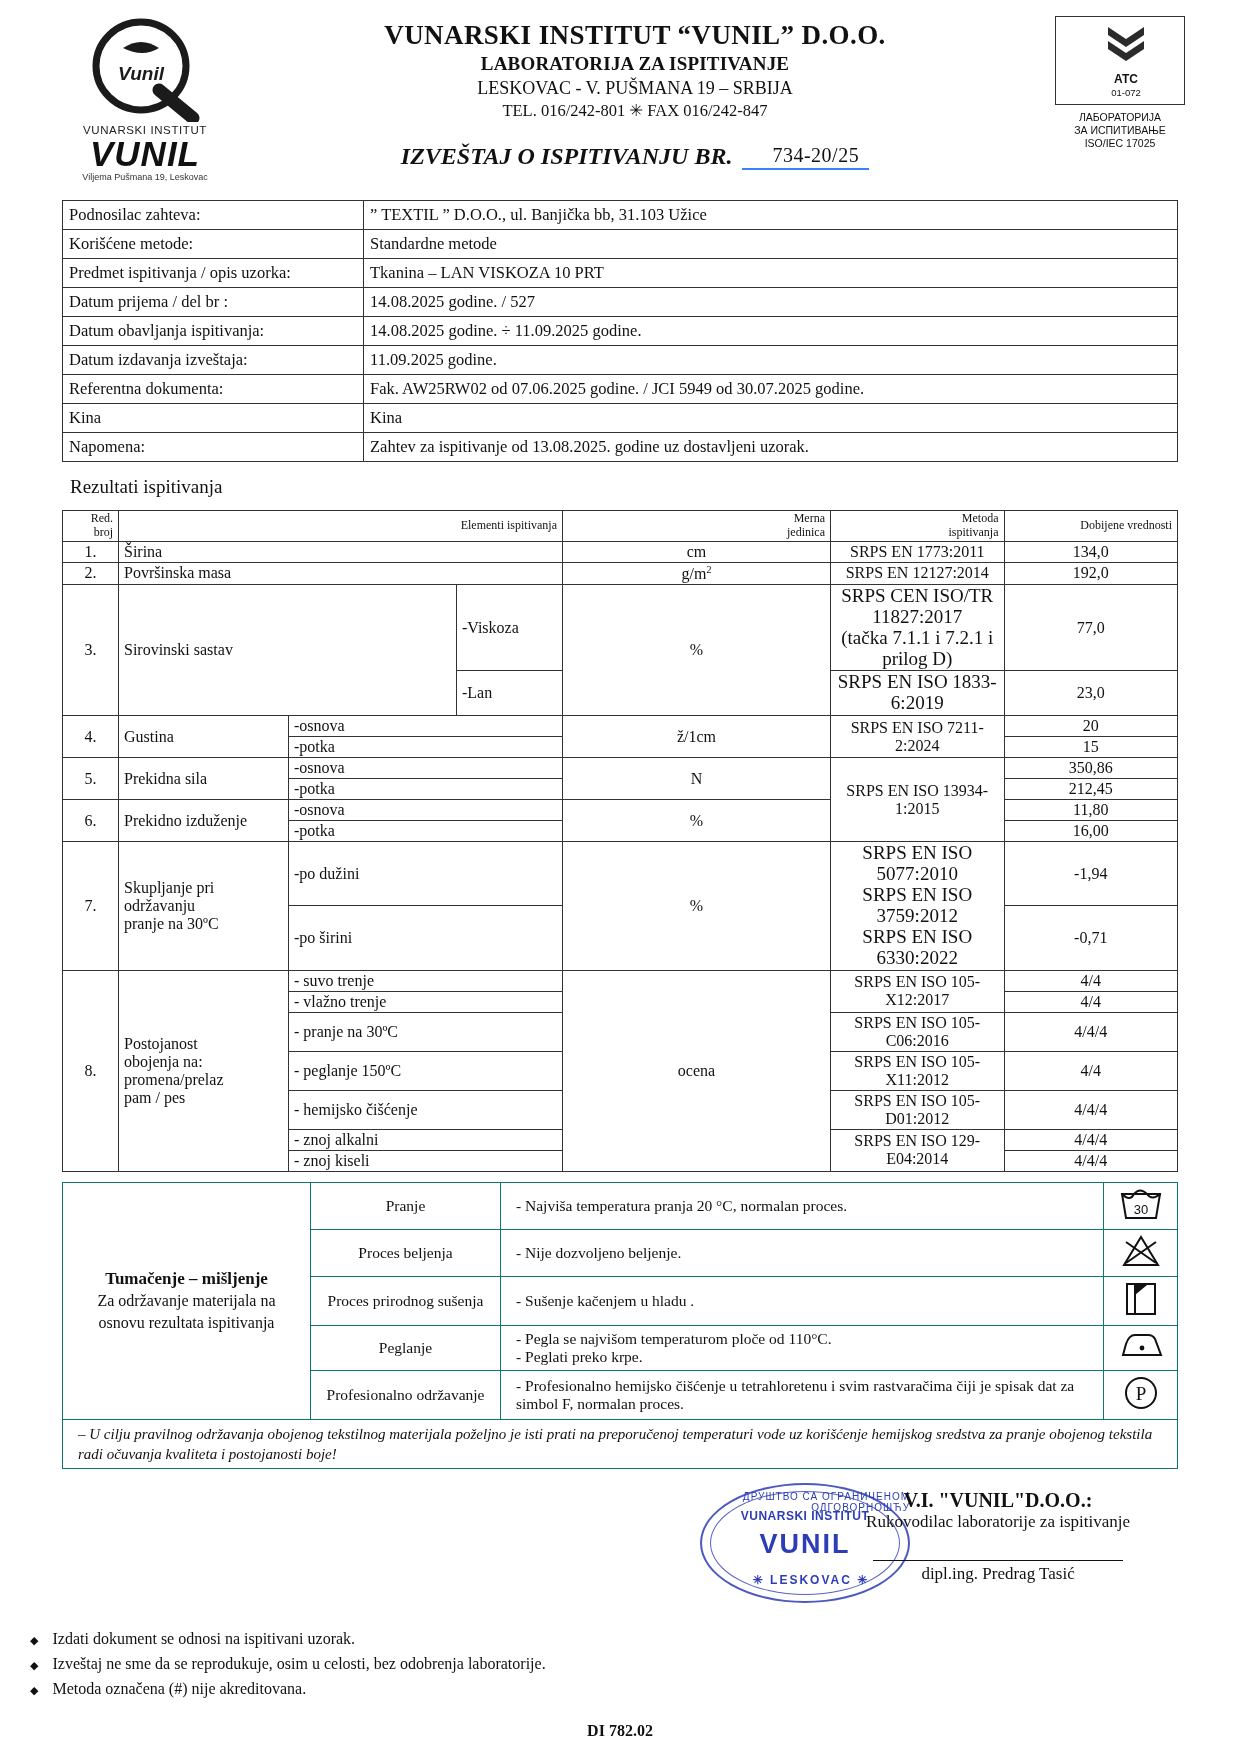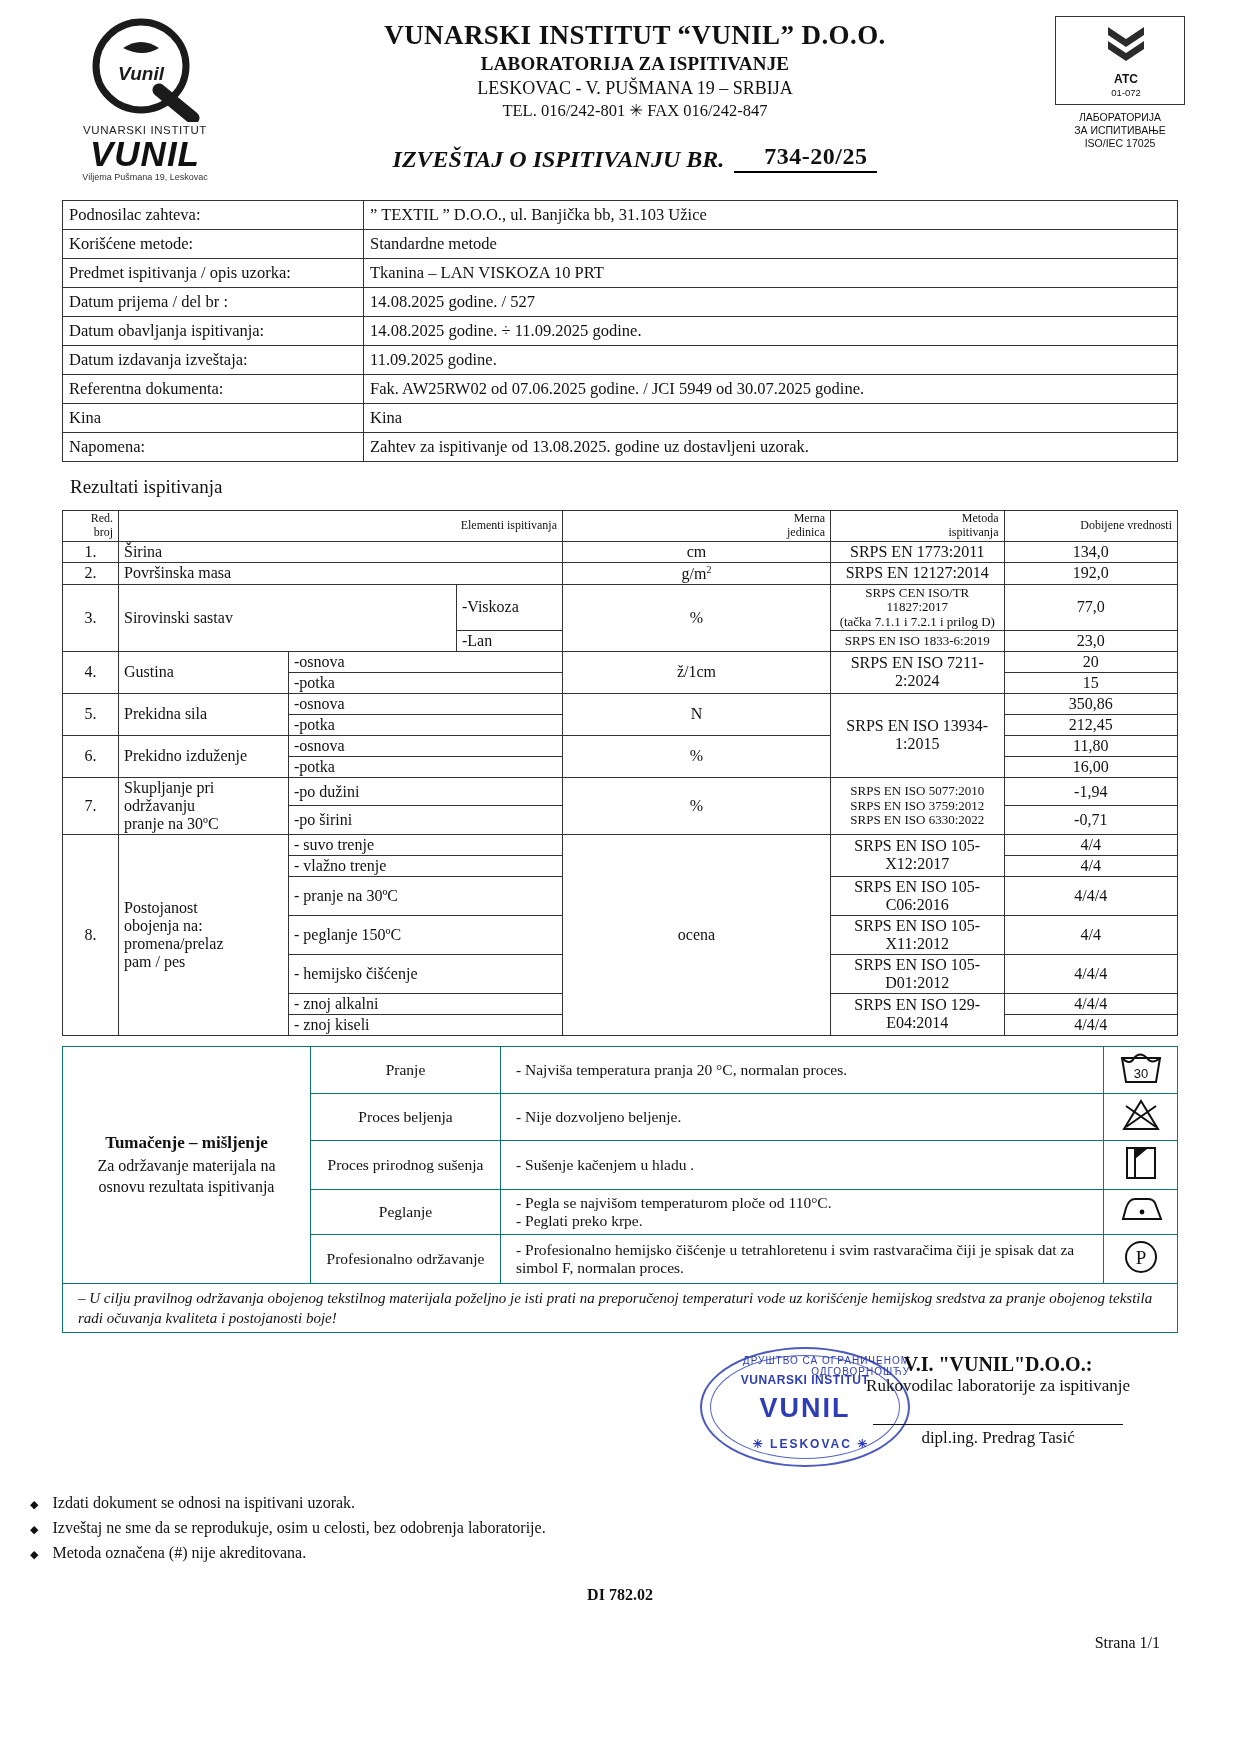--- a/index.html
+++ b/index.html
@@ -92,23 +92,23 @@
     font-size: 24px;
     font-weight: bold;
     font-style: italic;
     display: flex;
     justify-content: center;
     align-items: flex-end;
     gap: 10px;
   }
   .report-no {
     font-style: normal;
-    font-weight: bold;
-    font-size: 24px;
-    border-bottom: 2px solid #000000;
+    font-weight: normal;
+    font-size: 20px;
+    border-bottom: 2px solid #3b82f6;
     padding: 0 10px 1px 30px;
     letter-spacing: .5px;
   }
   .atc-box {
     flex: 0 0 160px;
     width: 160px;
     text-align: center;
     font-family: "Liberation Sans", sans-serif;
   }
   .atc-frame {
@@ -181,21 +181,21 @@
     padding: 1px 5px;
     vertical-align: middle;
     font-weight: normal;
   }
   .res-table th {
     text-align: right;
     font-size: 12px;
     line-height: 1.15;
   }
   .c { text-align: center; }
-  .sm { font-size: 13px; line-height:1.1; }
+  .sm { font-size: 19px; line-height:1.1; }
   .rowh { height: 27px; }
 
   
   .care-table {
     margin: 10px 0 0 62px;
     width: 1116px;
     border: 1.6px solid #222;
     font-size: 15.5px;
     table-layout: fixed;
   }

